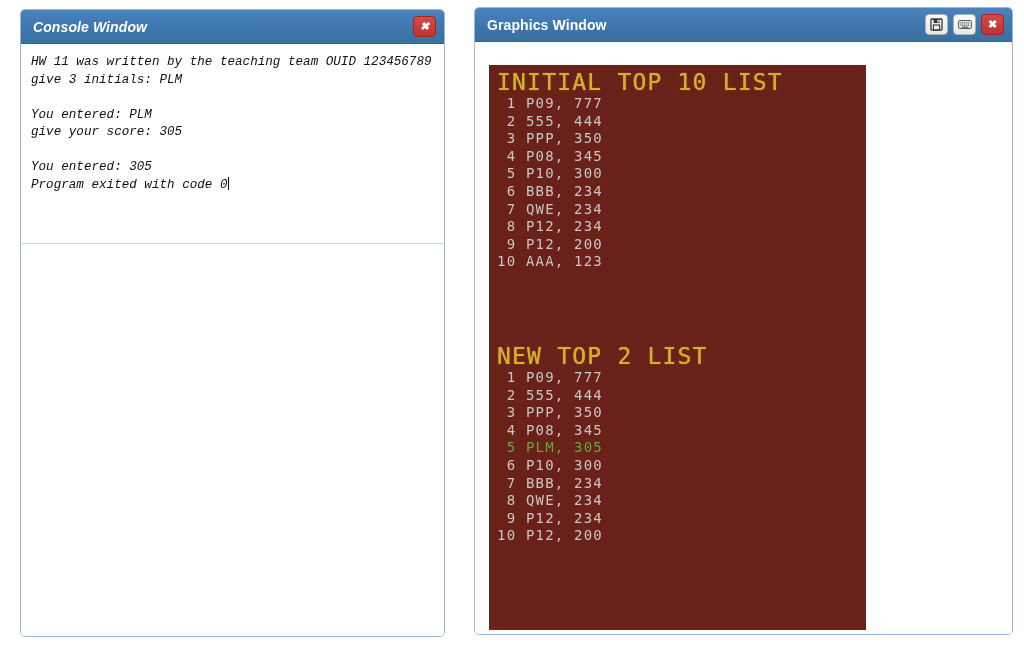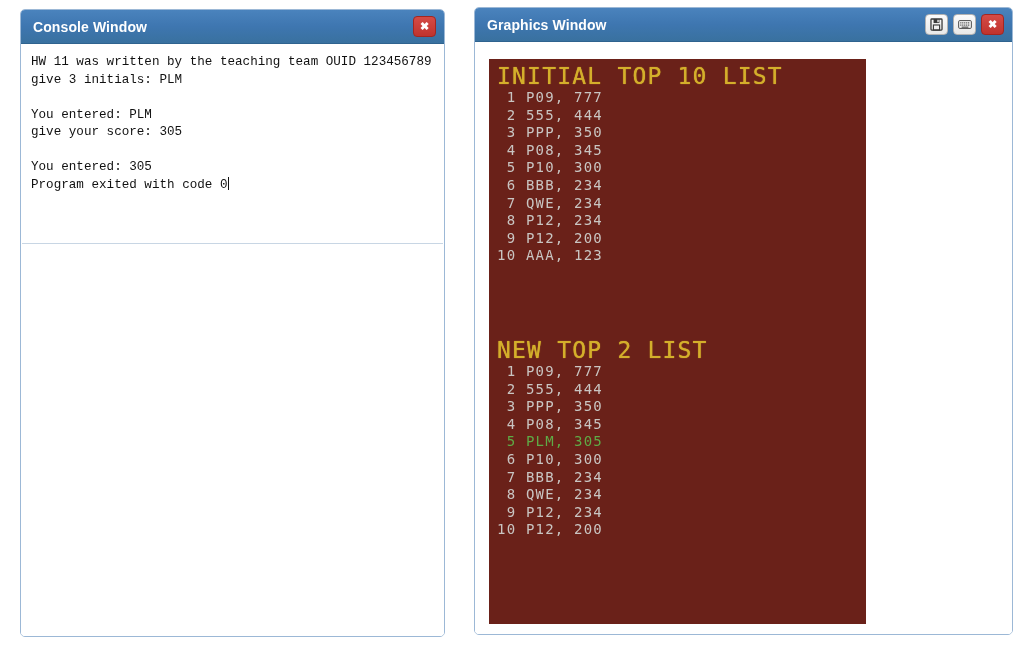--- a/index.html
+++ b/index.html
@@ -84,20 +84,21 @@
     line-height: 1;
     font-family: "Liberation Sans", sans-serif;
   }
 
   
   #console-window {
     left: 20px;
     top: 9px;
     width: 425px;
     height: 628px;
+    font-style: italic;
   }
 
   .console-body {
     position: relative;
     height: calc(100% - 34px);
     background: #ffffff;
     padding: 8px 0 0 0;
     box-sizing: border-box;
   }
 
@@ -137,20 +138,21 @@
     left: 474px;
     top: 7px;
     width: 539px;
     height: 628px;
   }
 
   .graphics-body {
     height: calc(100% - 34px);
     background: #ffffff;
     position: relative;
+    margin-top: 6px;
   }
 
   .canvas {
     position: absolute;
     left: 14px;
     top: 17px;
     width: 377px;
     height: 565px;
     background: #6a2119;
     overflow: hidden;

